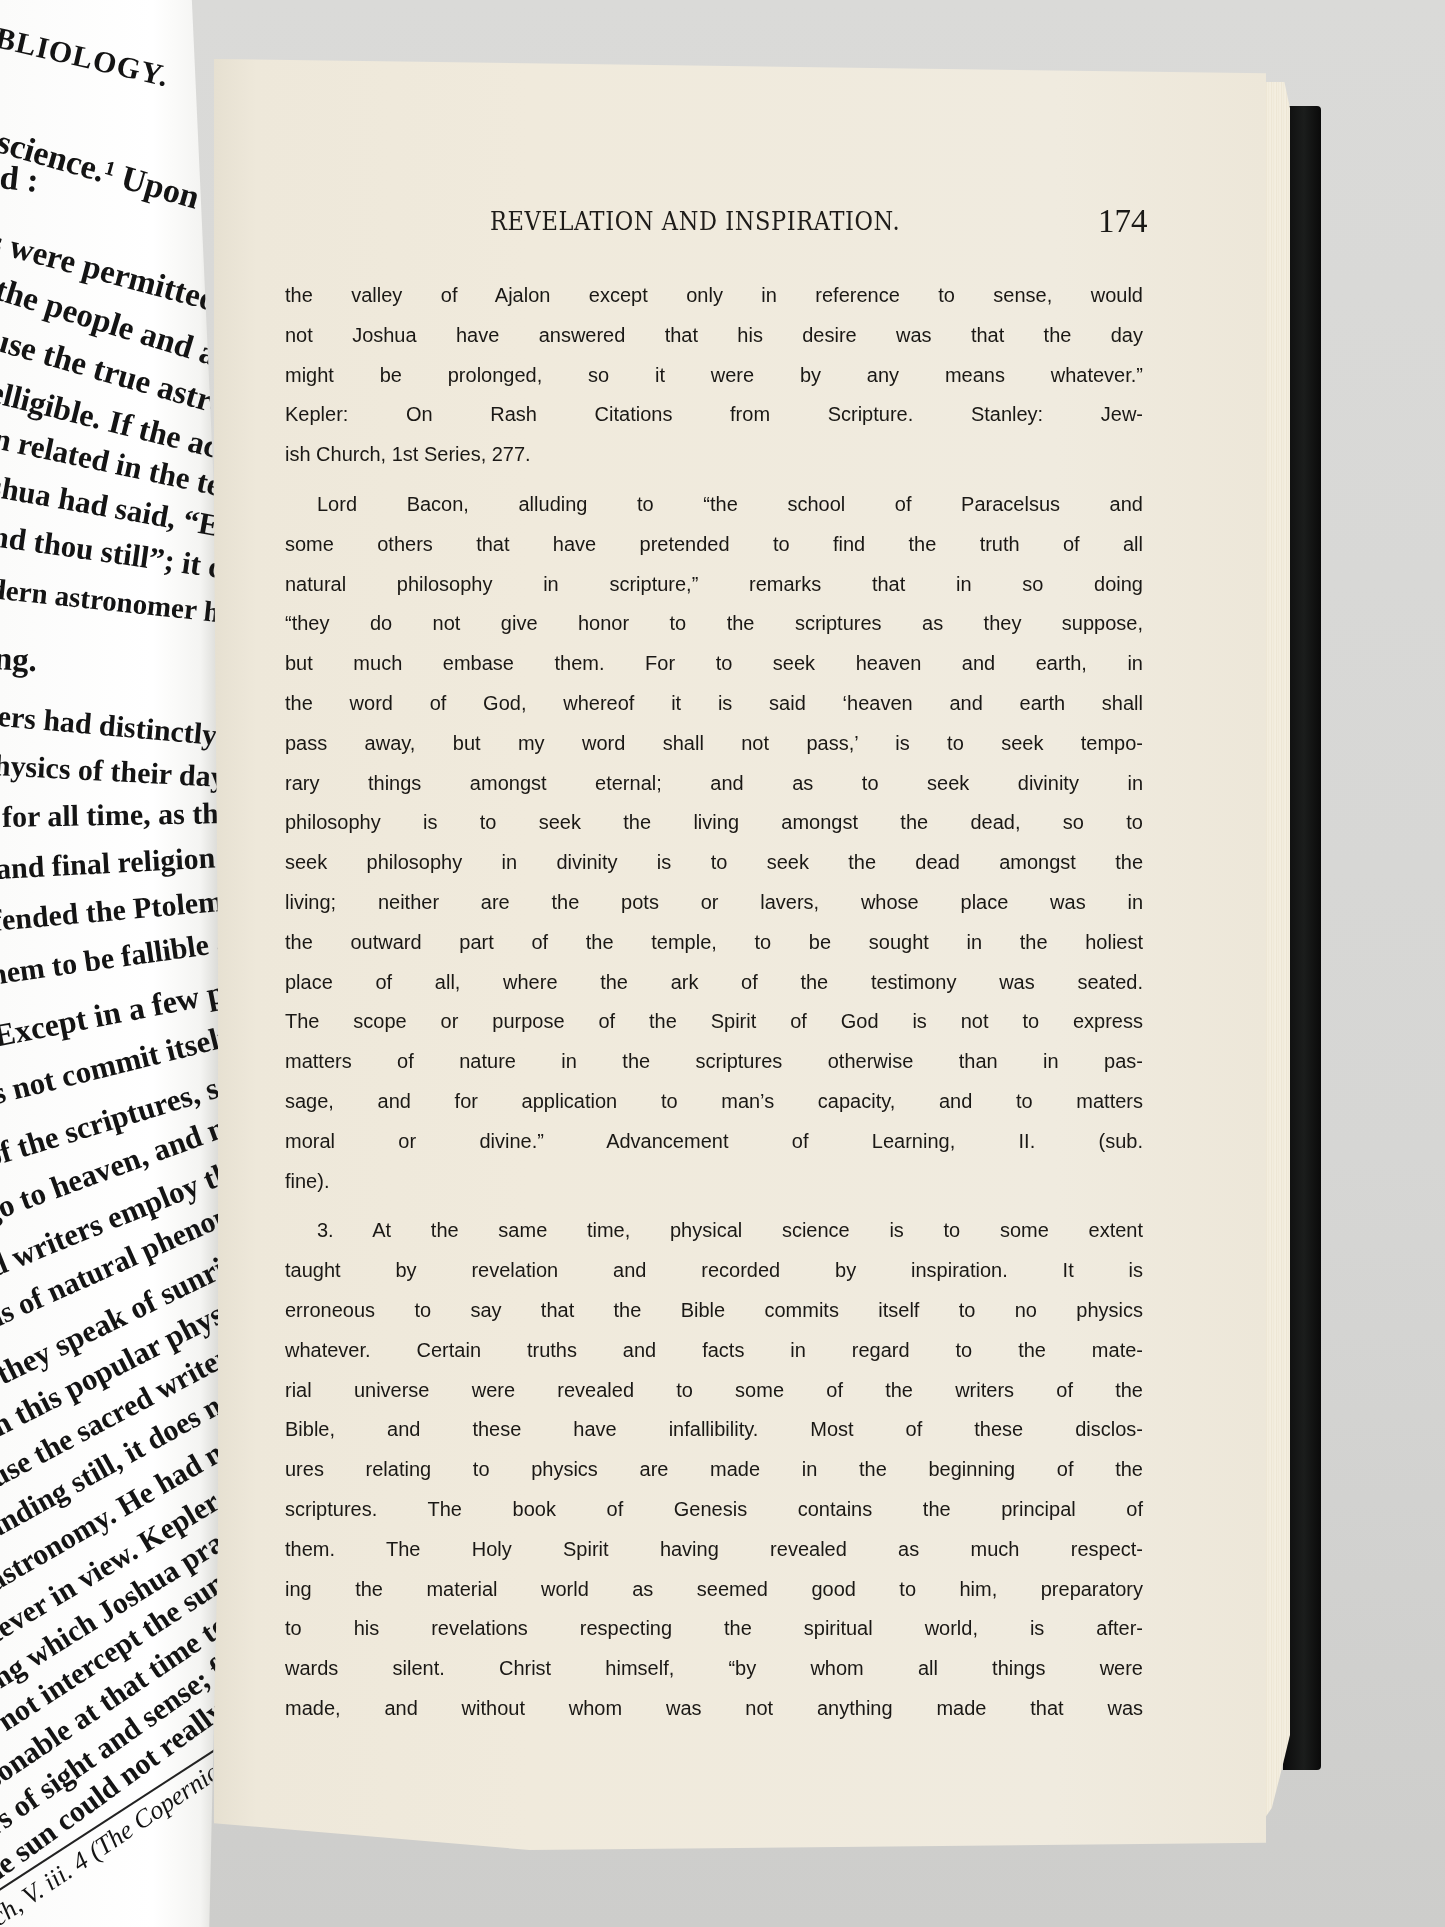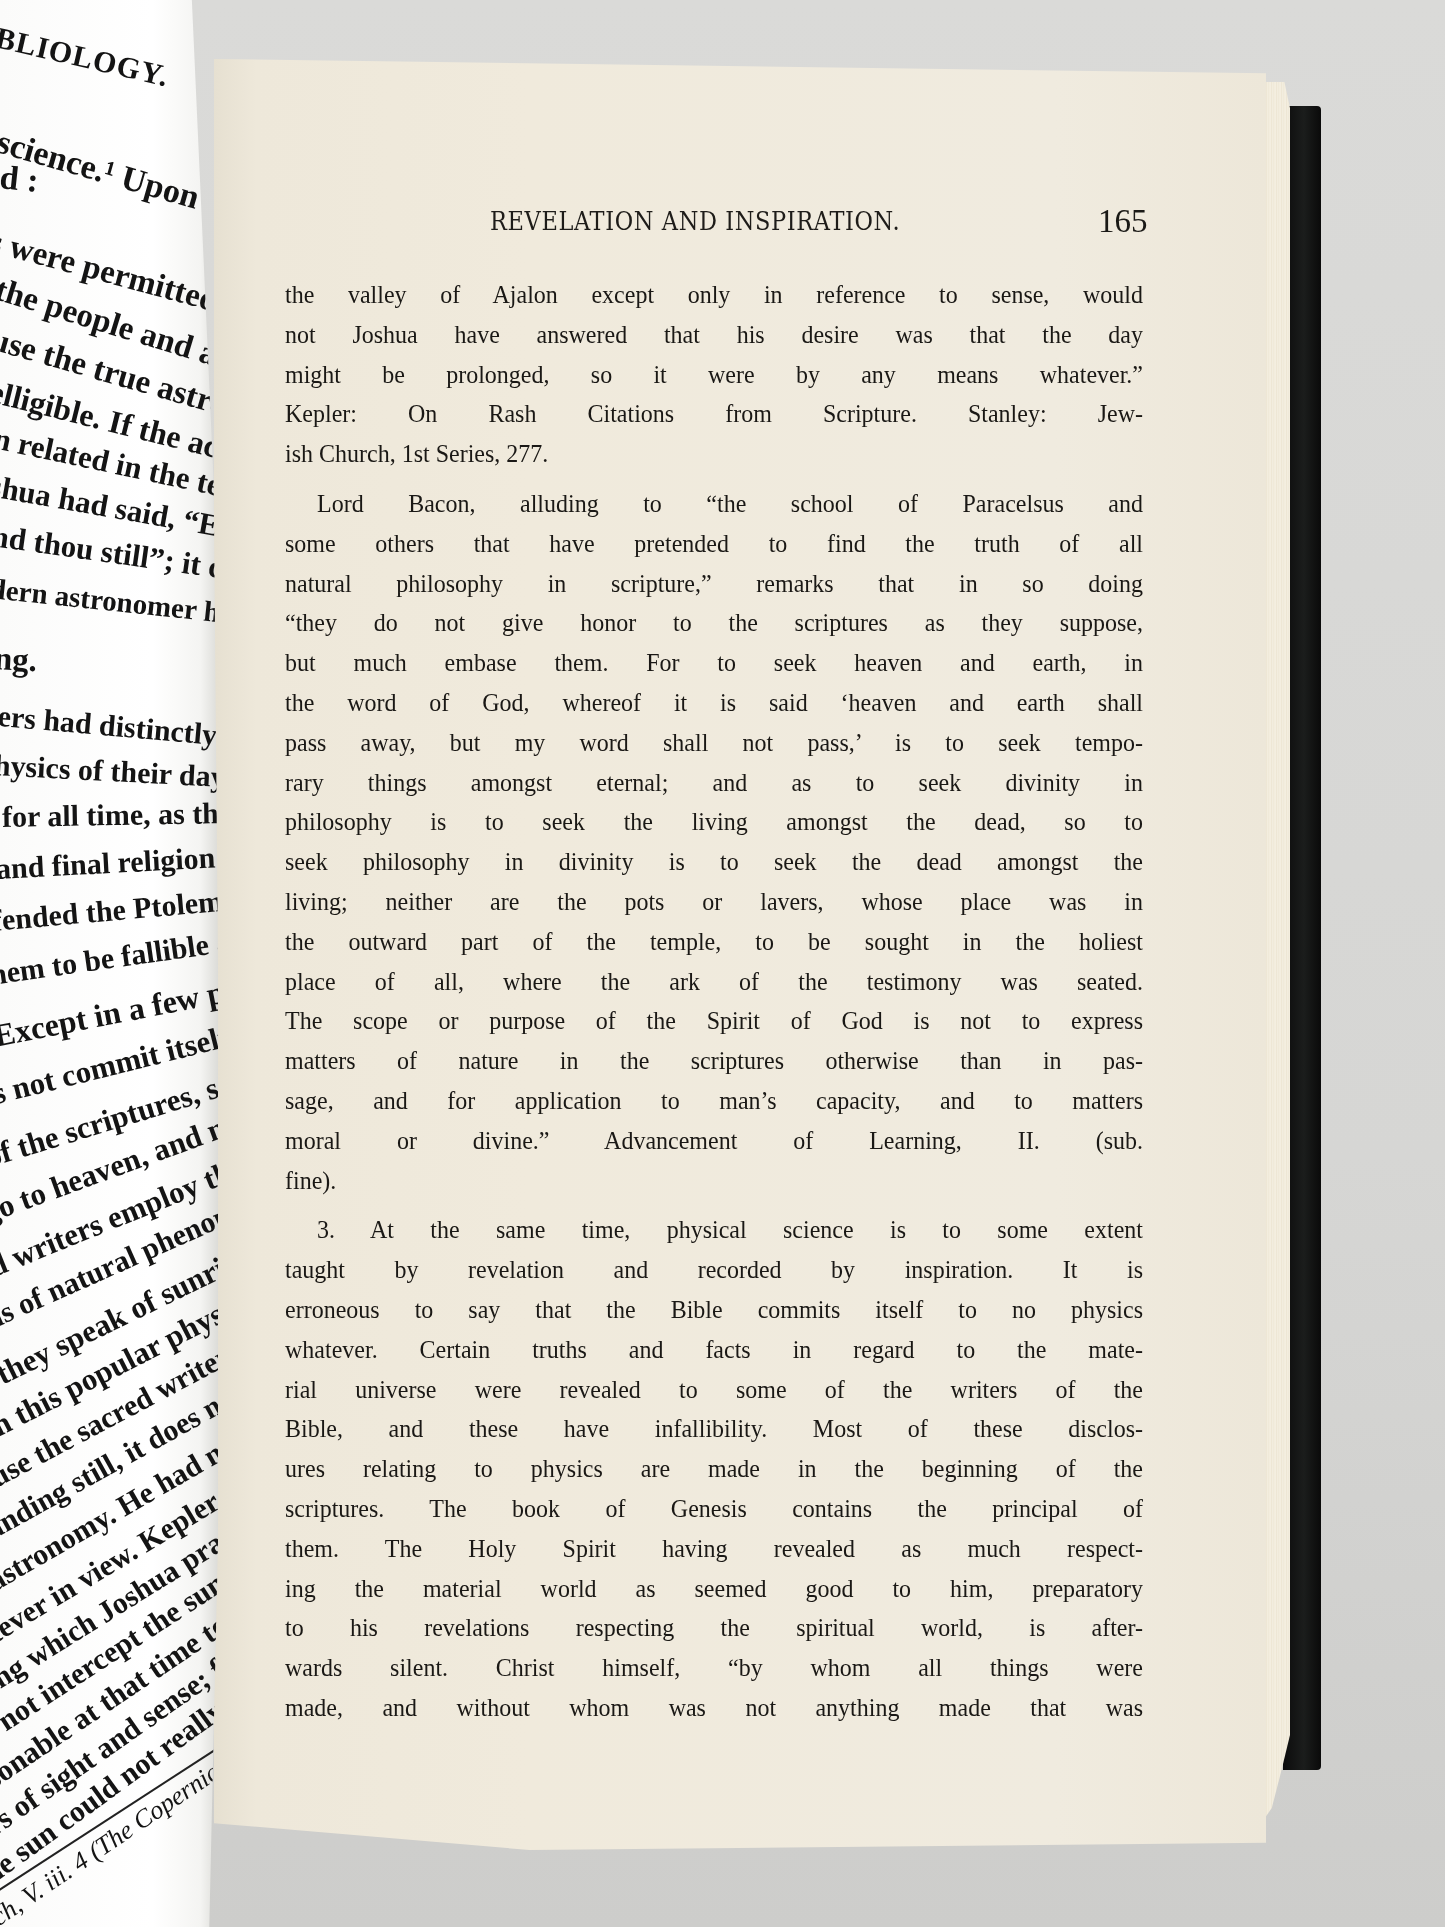--- a/index.html
+++ b/index.html
@@ -56,22 +56,22 @@
       left: 1098px; top: 203px;
       font-family: "Liberation Serif", serif;
       font-size: 33px;
       color: #1a1916;
     }
     .body-text {
       position: absolute;
       left: 285px; top: 276px;
       width: 858px;
       color: #1a1815;
-      font-family: Liberation Serif, serif;
-      font-size: 24px;
+      font-family: Liberation Sans, sans-serif;
+      font-size: 20px;
       line-height: 39.8px;
     }
     .line {
       display: block;
       white-space: nowrap;
       text-align: justify;
       text-align-last: justify;
       height: 39.8px;
       transform: scaleY(1.05);
     }
@@ -104,21 +104,21 @@
   </style>
 </head>
 <body>
 
 <div class="scene">
   <div class="cover-spine"></div>
   <div class="page-edges"></div>
 
   <div class="right-page"></div>
   <div class="running-head">REVELATION AND INSPIRATION.</div>
-  <div class="page-number">165</div>
+  <div class="page-number">174</div>
 
   <div class="body-text">
     <span class="line">the valley of Ajalon except only in reference to sense, would</span>
     <span class="line">not Joshua have answered that his desire was that the day</span>
     <span class="line">might be prolonged, so it were by any means whatever.”</span>
     <span class="line">Kepler:  On Rash Citations from Scripture.   Stanley:  Jew-</span>
     <span class="line last" style="margin-bottom:10px;">ish Church, 1st Series, 277.</span>
     <span class="line indent">Lord Bacon, alluding to “the school of Paracelsus and</span>
     <span class="line">some others that have pretended to find the truth of all</span>
     <span class="line">natural philosophy in scripture,” remarks that in so doing</span>

